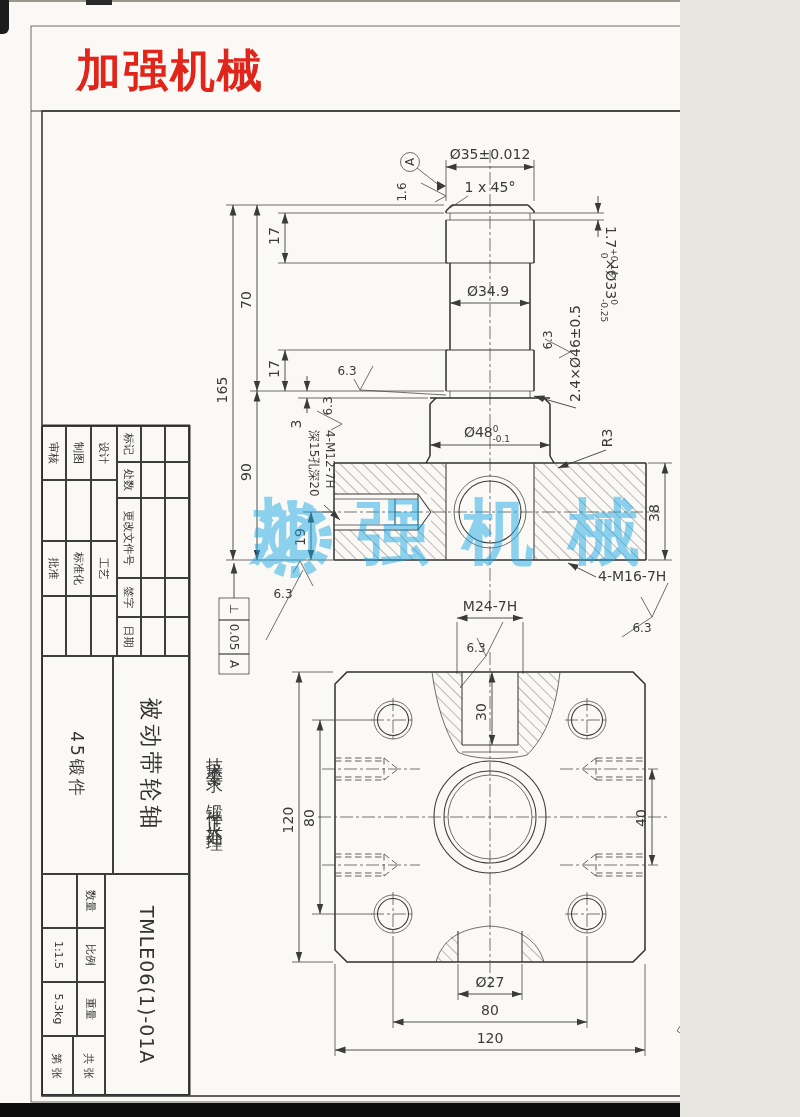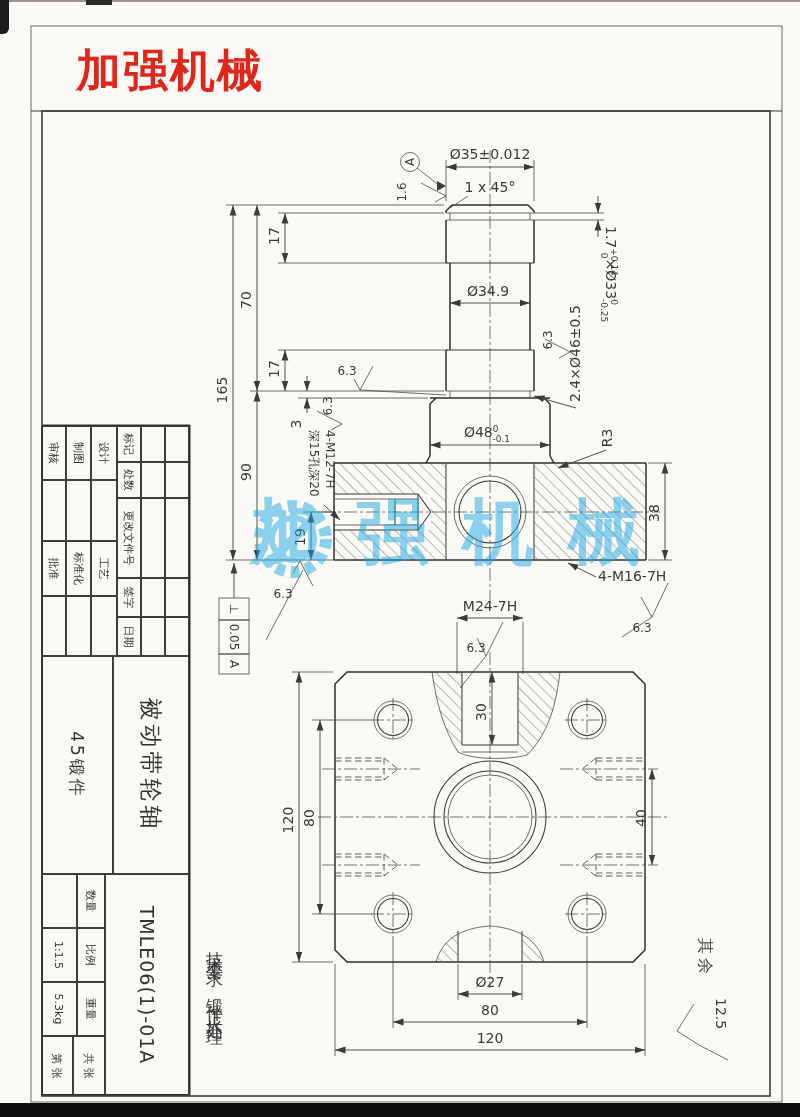--- a/index.html
+++ b/index.html
@@ -1,16 +1,16 @@
 <!DOCTYPE html>
 <html><head>
 <meta charset="utf-8">
 <style>
   html,body{margin:0;padding:0;background:#e8e6e1;font-family:"DejaVu Sans","Liberation Sans",sans-serif;}
-  #sheet{position:relative;width:800px;height:1117px;background:#faf9f5;overflow:hidden;text-align:right;}
+  #sheet{position:relative;width:680px;height:1117px;background:#faf9f5;overflow:hidden;}
   #sheet svg{position:absolute;left:0;top:0;}
   .logo{position:absolute;left:76px;top:48px;font-size:45px;font-weight:800;color:#e1251b;letter-spacing:2px;line-height:1;}
   .watermark{position:absolute;left:250px;top:496px;display:flex;align-items:center;gap:14px;opacity:.5;pointer-events:none;z-index:5;}
   .watermark .wm-text{font-size:72px;font-weight:800;color:#1fa9e4;letter-spacing:34px;line-height:1;white-space:nowrap;}
   .technote{position:absolute;left:204px;top:744px;height:300px;writing-mode:vertical-lr;text-orientation:upright;font-size:17px;letter-spacing:6px;color:#3a3a3a;z-index:4;}
   
   .tblock{position:absolute;left:42px;top:425px;width:148px;height:670px;z-index:3;}
   .tb-inner{position:absolute;left:0;top:0;width:670px;height:148px;transform:rotate(90deg) translateY(-148px);transform-origin:0 0;border:1.6px solid #2e2e2e;box-sizing:border-box;color:#333;}
   .cell{position:absolute;border:0.9px solid #3d3d3d;box-sizing:border-box;display:flex;align-items:center;justify-content:center;font-size:11px;overflow:hidden;white-space:nowrap;}
   .cell.big{font-size:23px;letter-spacing:4px;}

